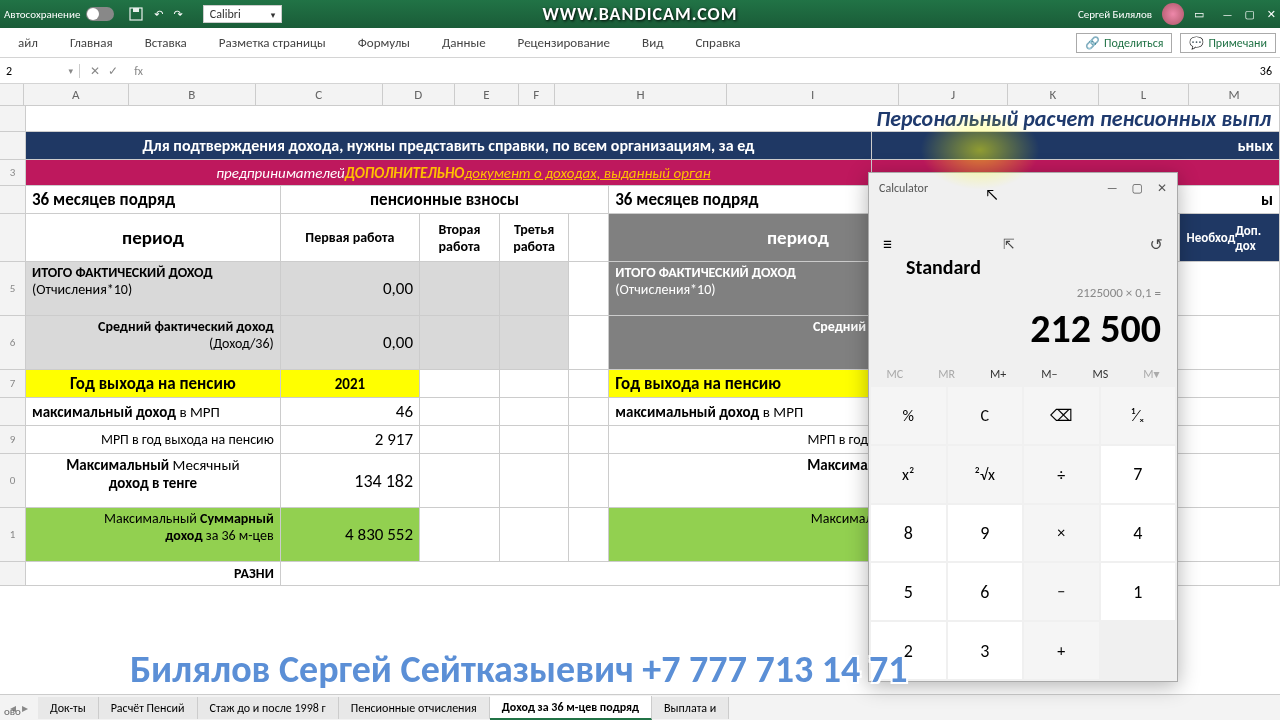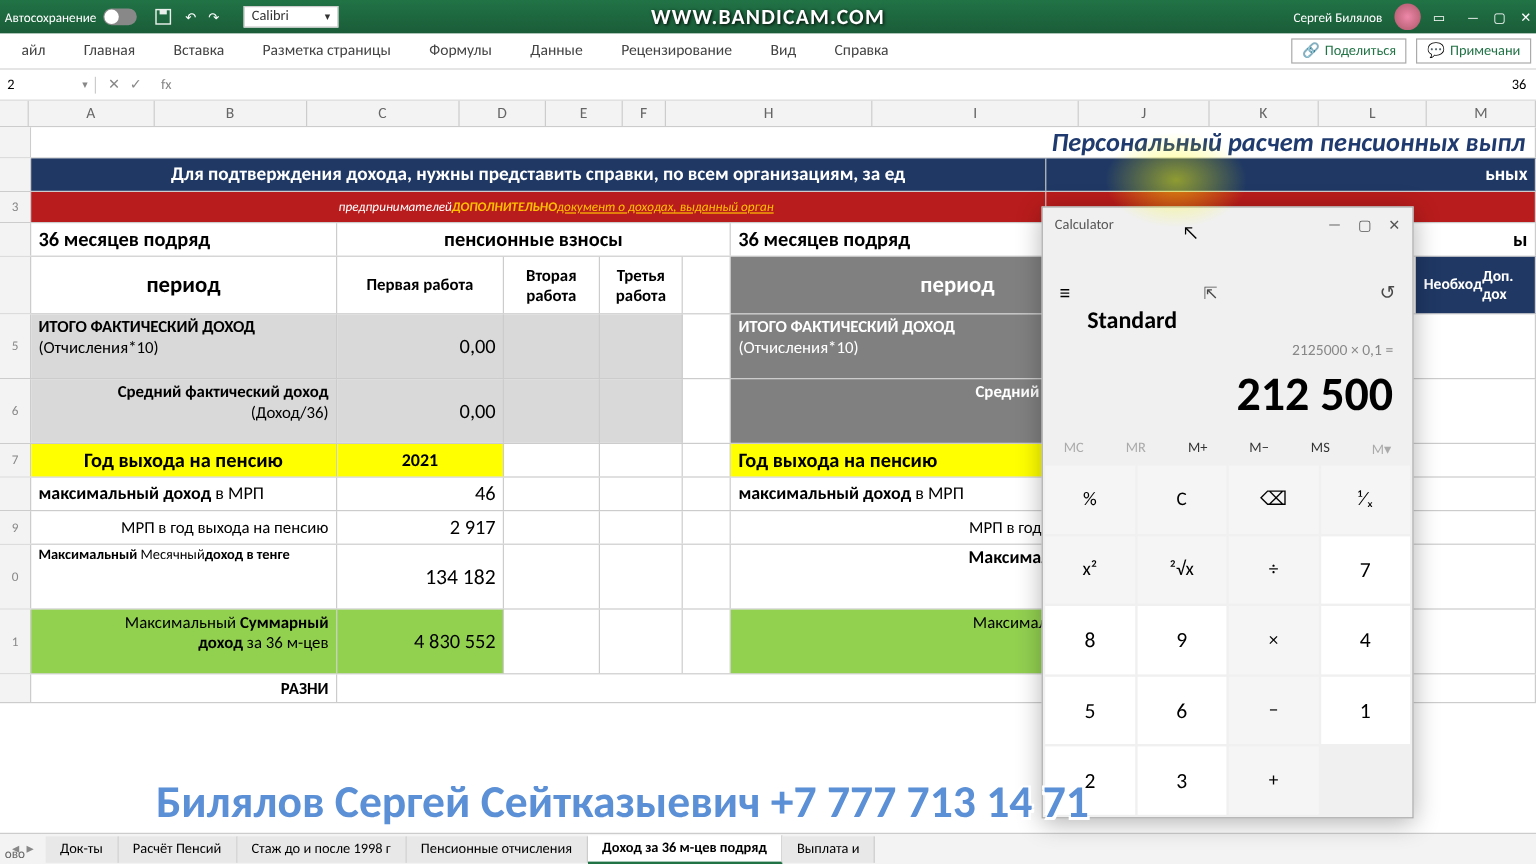--- a/index.html
+++ b/index.html
@@ -40,21 +40,21 @@
 
 
 .grid{position:relative;height:560px;overflow:hidden;}
 .row{display:flex;border-bottom:1px solid #ccc;position:relative;}
 .rowhead{width:26px;background:#f3f3f3;border-right:1px solid #ccc;display:flex;align-items:center;justify-content:center;font-size:11px;color:#888;flex-shrink:0;}
 .cell{border-right:1px solid #ccc;padding:2px 6px;display:flex;align-items:center;font-size:14px;overflow:hidden;}
 
 
 .title-banner{background:#fff;color:#1f3a6e;font-weight:bold;font-size:22px;font-style:italic;justify-content:flex-end;padding-right:8px;white-space:nowrap;}
 .blue-banner{background:#1f3864;color:#fff;font-weight:bold;justify-content:center;font-size:16px;}
-.blue-banner2{background:#b91c1c;color:#ffc000;font-style:italic;justify-content:center;font-size:11px;padding-left:36px;}
+.blue-banner2{background:#be185d;color:#ffc000;font-style:italic;justify-content:center;font-size:15px;padding-left:36px;}
 .hdr{font-weight:bold;font-size:17px;}
 .period-hdr{font-weight:bold;font-size:19px;justify-content:center;}
 .sub-hdr{font-weight:bold;font-size:14px;text-align:center;justify-content:center;}
 .gray-block{background:#808080;color:#fff;}
 .lightgray{background:#d9d9d9;}
 .yellow{background:#ffff00;font-weight:bold;}
 .green{background:#92d050;}
 .right{justify-content:flex-end;}
 .center{justify-content:center;}
 
@@ -276,21 +276,21 @@
   <div class="cell right" style="width:140px;font-size:17px">2 917</div>
   <div class="cell" style="width:80px"></div>
   <div class="cell" style="width:70px"></div>
   <div class="cell" style="width:40px"></div>
   <div class="cell right" style="width:380px;font-size:14px">МРП в год выхода на пенсию</div>
   <div class="cell" style="width:294px"></div>
 </div>
 
 <div class="row" style="height:54px">
   <div class="rowhead">0</div>
-  <div class="cell" style="width:256px;flex-direction:row;align-items:flex-start;font-size:12px">
+  <div class="cell" style="width:256px;flex-direction:column;align-items:center;font-size:15px">
     <span><b>Максимальный</b> Месячный</span>
     <b>доход в тенге</b>
   </div>
   <div class="cell right" style="width:140px;font-size:18px">134 182</div>
   <div class="cell" style="width:80px"></div>
   <div class="cell" style="width:70px"></div>
   <div class="cell" style="width:40px"></div>
   <div class="cell" style="width:380px;flex-direction:column;align-items:flex-end;font-size:15px">
     <span><b>Максимальный</b> Месячный</span>
     <b>доход в тенге</b>

